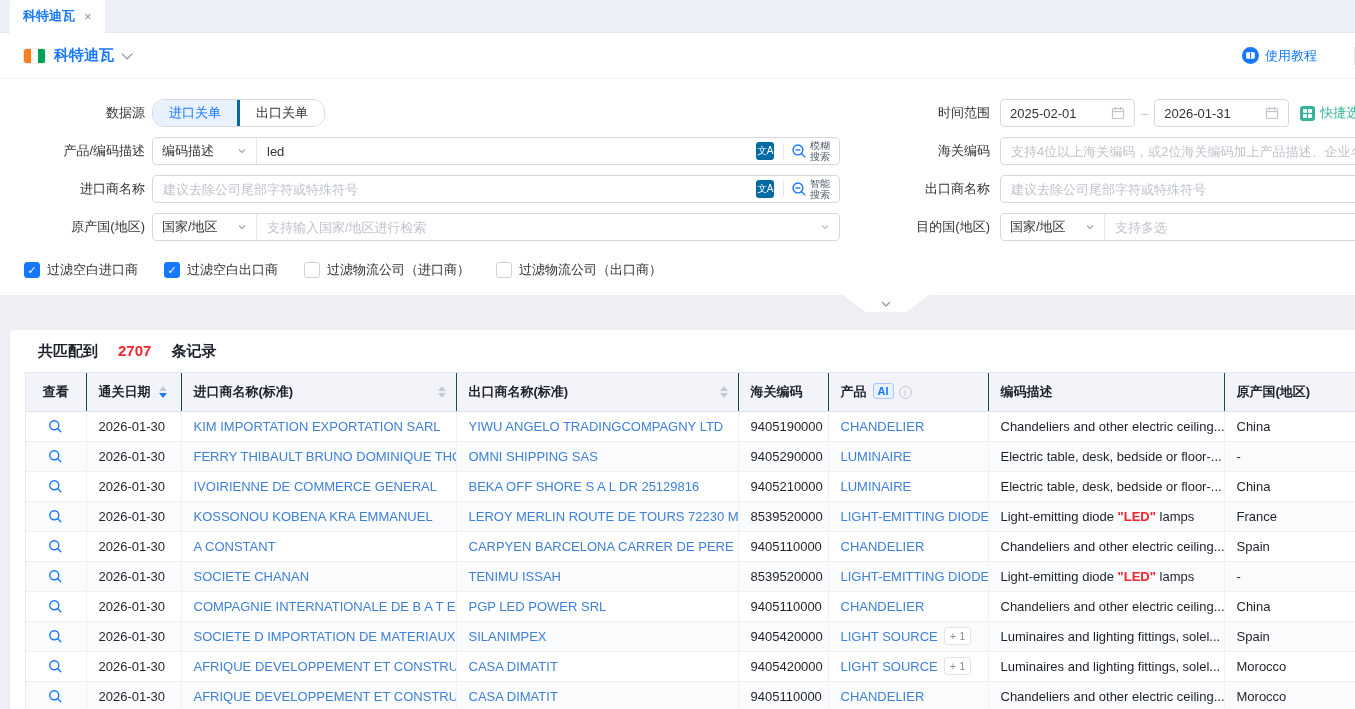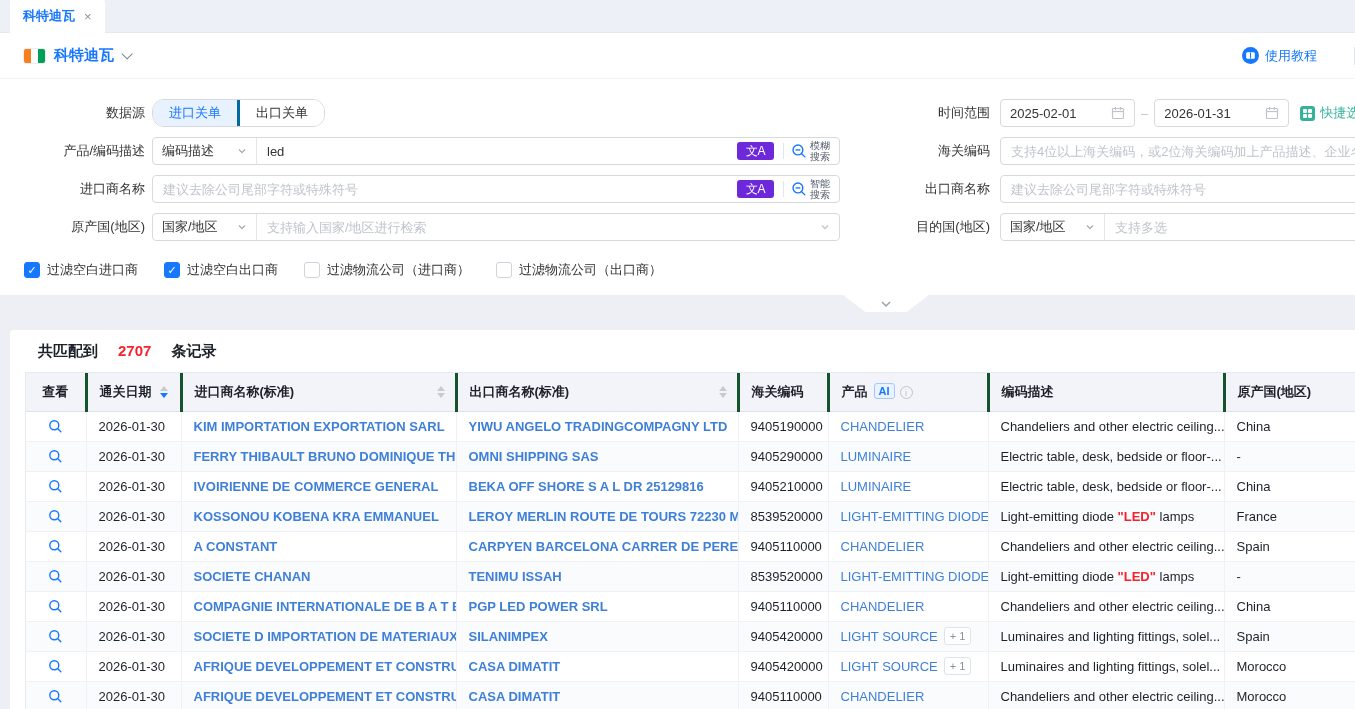--- a/index.html
+++ b/index.html
@@ -42,22 +42,22 @@
   .seg-opt { padding:0 16px; line-height:26px; font-size:13px; color:#333; cursor:pointer; background:#fff; }
   .seg-opt + .seg-opt { border-left:3px solid #0369a1; }
   .seg-opt.active { background:#e8f2ff; color:#1677ff; }
   .igroup { flex:1; height:28px; border:1px solid #d9d9d9; border-radius:4px;
             display:flex; align-items:center; background:#fff; min-width:0; }
   .iselect { flex:none; width:104px; height:100%; padding:0 9px; display:flex; align-items:center;
              justify-content:space-between; font-size:13px; color:#333; border-right:1px solid #e5e6eb; cursor:pointer; }
   .itext { flex:1; min-width:0; border:none; outline:none; padding:0 10px; font-size:13px; color:#333;
            font-family:inherit; background:transparent; }
   .itext::placeholder { color:#bfc3cc; }
-  .translate-btn { flex:none; width:37px; height:18px; border-radius:3px; background:#6d28d9; color:#fff;
-                   font-size:12px; display:flex; align-items:center; justify-content:center;
+  .translate-btn { flex:none; width:18px; height:18px; border-radius:3px; background:#0369a1; color:#fff;
+                   font-size:10px; display:flex; align-items:center; justify-content:center;
                    margin-right:9px; cursor:pointer; letter-spacing:-.5px; }
   .gdiv { flex:none; width:1px; height:16px; background:#e5e6eb; margin-right:7px; }
   .search-mini { flex:none; display:flex; align-items:center; gap:3px; padding-right:7px; cursor:pointer; }
   .search-mini .txt { font-size:10px; line-height:11px; color:#4e5969; width:22px; }
   .sel-suffix { flex:none; padding-right:9px; display:flex; align-items:center; }
   .date-box { width:135px; flex:none; height:28px; border:1px solid #d9d9d9; border-radius:4px;
               display:flex; align-items:center; justify-content:space-between; padding:0 9px;
               font-size:13px; color:#333; background:#fff; }
   .range-sep { margin:0 6px; color:#c0c4cc; }
   .quick { display:flex; align-items:center; gap:5px; margin-left:11px; color:#35b39a;
@@ -72,28 +72,28 @@
   .collapse-tab { position:absolute; bottom:-17px; left:843px; width:86px; height:17px; background:#fff;
                   clip-path:polygon(0 0,100% 0,74% 100%,26% 100%); display:flex; align-items:center;
                   justify-content:center; cursor:pointer; z-index:3; }
   
   .results { margin:35px 0 0 10px; background:#fff; height:379px; padding:12px 0 0 15px; border-radius:4px 0 0 0; }
   .match-line { font-size:15px; font-weight:bold; color:#1d2129; padding-left:13px; }
   .match-line .cnt { color:#f5222d; margin:0 20px; }
   .tbl-wrap { margin-top:11px; width:1330px; overflow:hidden; border-top:1px solid #e7e9ee; border-left:1px solid #e7e9ee; }
   table { border-collapse:collapse; table-layout:fixed; width:1378px; }
   thead th { height:38px; background:#f3f4f9; font-weight:bold; font-size:13px; color:#1d2129;
-             text-align:left; padding:0 12px; border-right:3px solid #14532d; border-bottom:1px solid #dfe2ea;
+             text-align:left; padding:0 12px; border-right:1px solid #14532d; border-bottom:1px solid #dfe2ea;
              position:relative; white-space:nowrap; }
   tbody td { height:30px; font-size:13px; padding:0 12px; border-right:1px solid #f0f1f4;
              border-bottom:1px solid #f0f1f4; white-space:nowrap; overflow:hidden; }
   tbody tr:nth-child(even) td { background:#fafbfd; }
   tbody td.view { background:#fff; text-align:center; padding:0; }
   .view-btn { display:inline-flex; align-items:center; justify-content:center; width:22px; height:22px; cursor:pointer; }
-  a.cell-link { color:#3e7fd8; text-decoration:none; cursor:pointer;font-weight:bold; }
+  a.cell-link { color:#3e7fd8; text-decoration:none; cursor:pointer; }
   .ptag { color:#3e7fd8; cursor:pointer; }
   .plus-badge { display:inline-block; margin-left:6px; padding:0 5px; border:1px solid #e0e3e8; border-radius:3px;
                 font-size:11px; color:#86909c; line-height:16px; background:#fff; vertical-align:1px; }
   .led { color:#f5222d; font-weight:bold; }
   .sorter { position:absolute; right:10px; top:50%; transform:translateY(-50%);
             display:flex; flex-direction:column; gap:2px; cursor:pointer; }
   .car-up { width:0; height:0; border-left:4px solid transparent; border-right:4px solid transparent;
             border-bottom:5px solid #c6cad3; }
   .car-dn { width:0; height:0; border-left:4px solid transparent; border-right:4px solid transparent;
             border-top:5px solid #c6cad3; }

